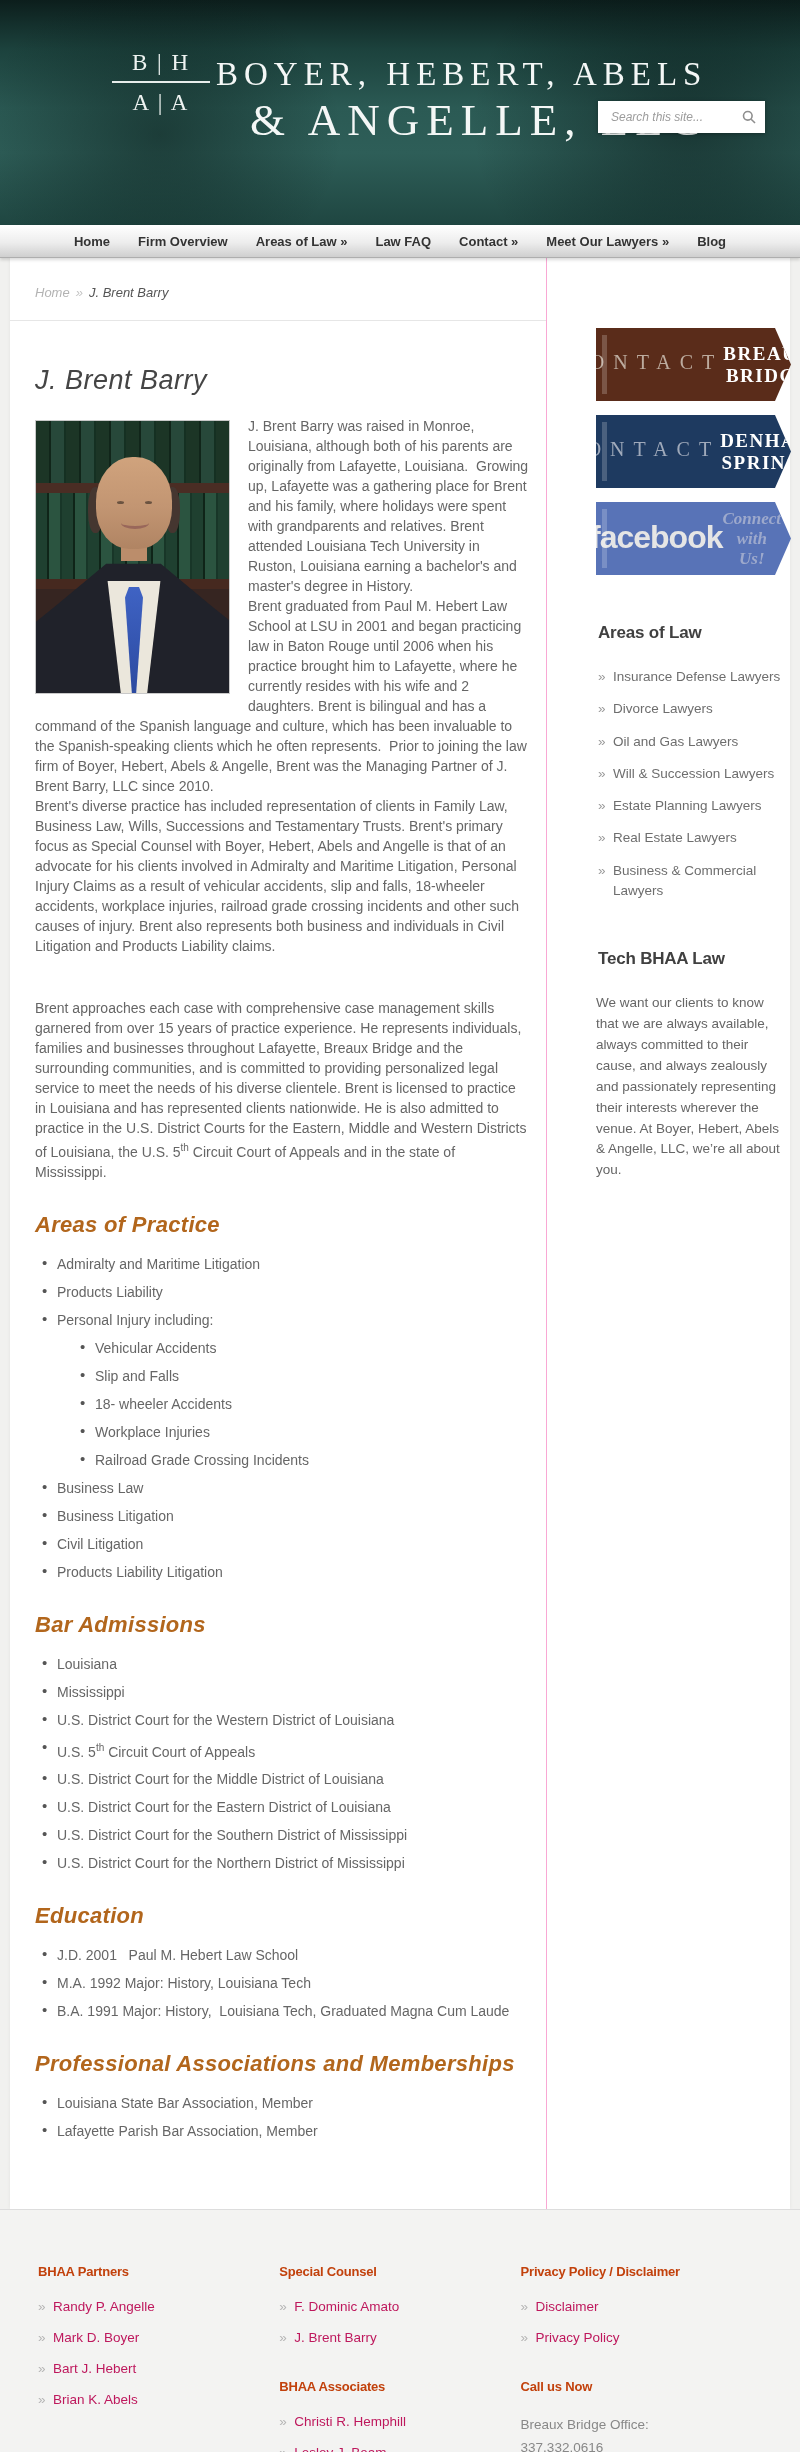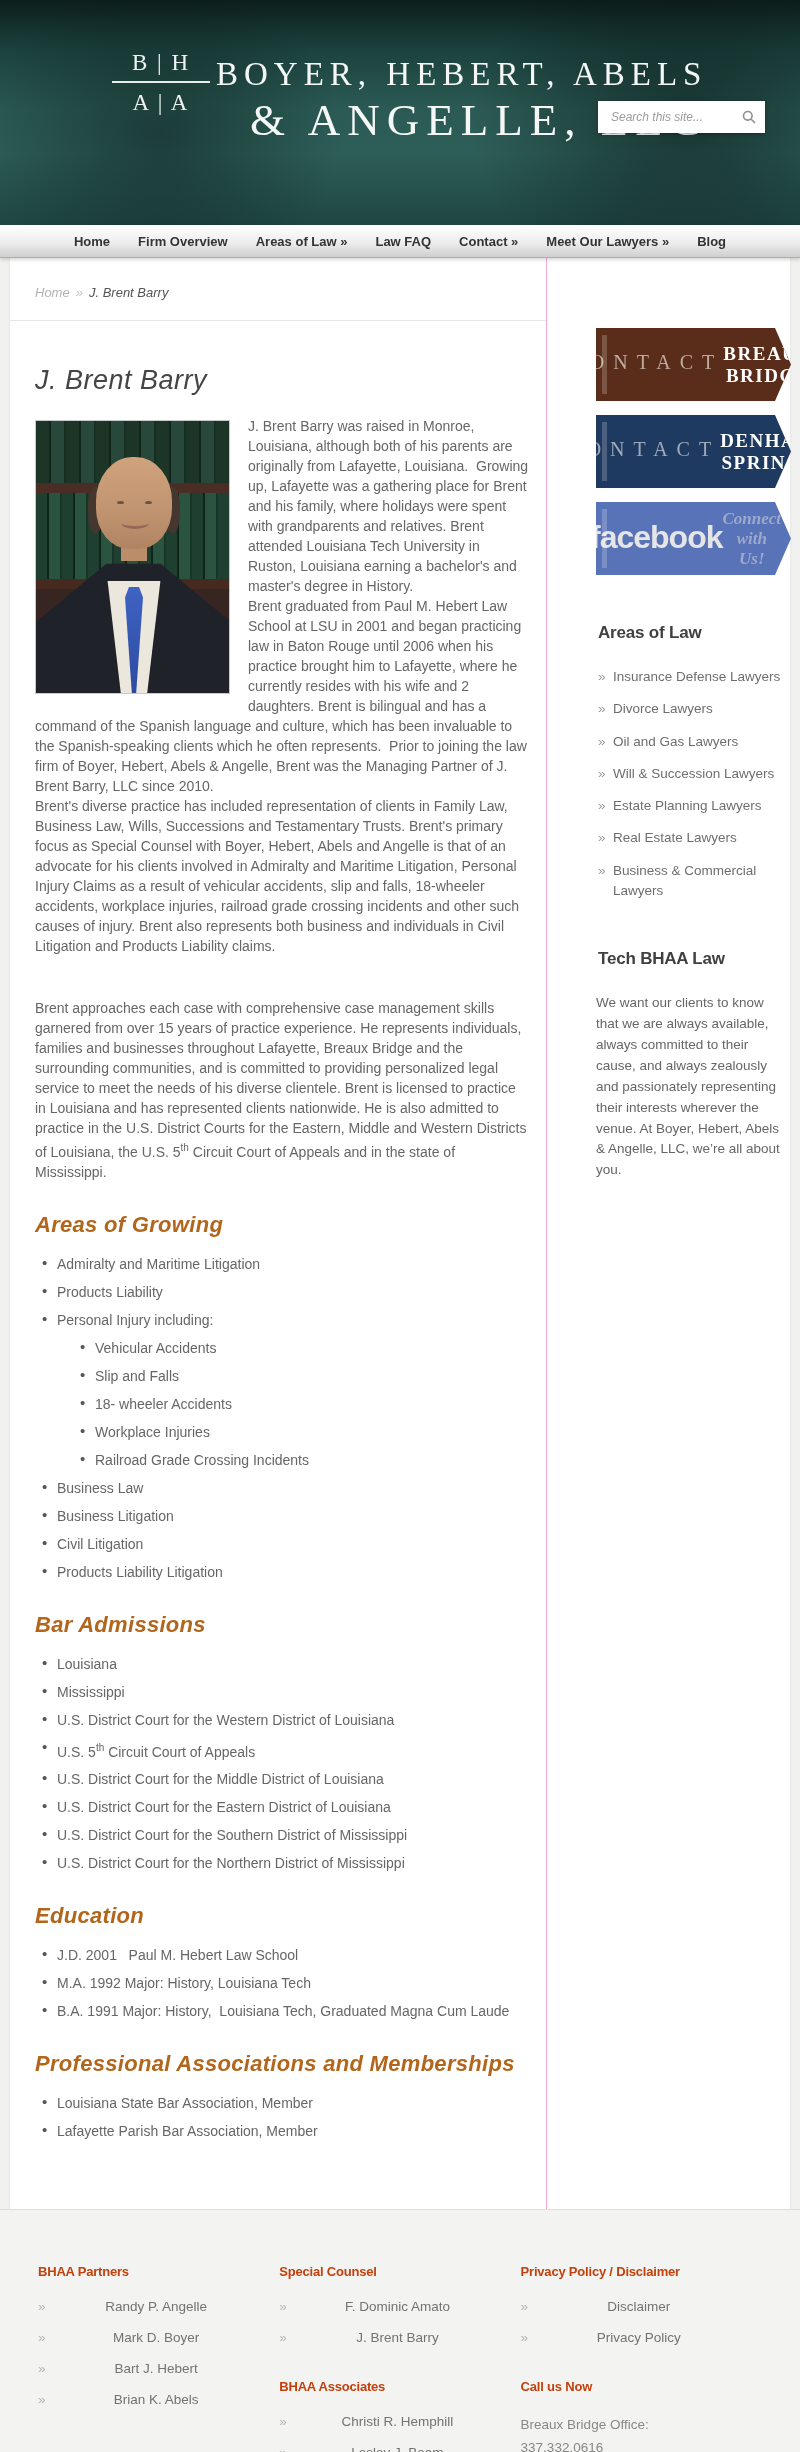--- a/index.html
+++ b/index.html
@@ -162,21 +162,21 @@
   .side-list a{ color:#6e6e6e; }
   .side-p{ font-size:13.5px; color:#666; line-height:1.55; margin:0; padding-right:4px; }
 
   
   .site-footer{ background:#f3f3f2; border-top:1px solid #dddddd; padding:54px 0 34px; }
   .foot-cols{ display:flex; padding:0 38px; }
   .fcol{ width:33.33%; padding-right:20px; }
   .fcol h4{ font-size:13px; color:#c2410c; margin:0 0 20px; letter-spacing:-.2px; }
   .fcol h4.mt{ margin-top:34px; }
   .flist{ list-style:none; margin:0; padding:0; }
-  .flist li{ position:relative; padding-left:15px; margin-bottom:16px; font-size:13.5px; color:#737373; cursor:pointer;text-align:center; }
+  .flist li{ position:relative; padding-left:15px; margin-bottom:16px; font-size:13.5px; color:#be185d; cursor:pointer; }
   .flist li::before{ content:"\00BB"; position:absolute; left:0; color:#b5b5b5; }
   .phone{ font-size:13.5px; color:#888; line-height:1.65; margin:0 0 18px; }
   .phone span{ display:block; }
 </style>
 </head>
 <body>
 
 <header class="site-header">
   <div class="monogram">
     <span>B | H</span>
@@ -245,21 +245,21 @@
 
           <p class="biop">J. Brent Barry was raised in Monroe, Louisiana, although both of his parents are originally from Lafayette, Louisiana.&nbsp; Growing up, Lafayette was a gathering place for Brent and his family, where holidays were spent with grandparents and relatives. Brent attended Louisiana Tech University in Ruston, Louisiana earning a bachelor's and master's degree in History.</p>
 
           <p class="biop">Brent graduated from Paul M. Hebert Law School at LSU in 2001 and began practicing law in Baton Rouge until 2006 when his practice brought him to Lafayette, where he currently resides with his wife and 2 daughters. Brent is bilingual and has a command of the Spanish language and culture, which has been invaluable to the Spanish-speaking clients which he often represents.&nbsp; Prior to joining the law firm of Boyer, Hebert, Abels &amp; Angelle, Brent was the Managing Partner of J. Brent Barry, LLC since 2010.</p>
 
           <p class="biop">Brent's diverse practice has included representation of clients in Family Law, Business Law, Wills, Successions and Testamentary Trusts. Brent's primary focus as Special Counsel with Boyer, Hebert, Abels and Angelle is that of an advocate for his clients involved in Admiralty and Maritime Litigation, Personal Injury Claims as a result of vehicular accidents, slip and falls, 18-wheeler accidents, workplace injuries, railroad grade crossing incidents and other such causes of injury. Brent also represents both business and individuals in Civil Litigation and Products Liability claims.</p>
         </div>
 
       <p class="biop gap"><span>Brent approaches each case with comprehensive case management skills garnered from over 15 years of practice experience. He represents individuals, families and businesses throughout Lafayette, Breaux Bridge and the surrounding communities, and is committed to providing personalized legal service to meet the needs of his diverse clientele. Brent is licensed to practice in Louisiana and has represented clients nationwide. He is also admitted to practice in the U.S. District Courts for the Eastern, Middle and Western Districts of Louisiana, the U.S. 5</span><sup>th</sup><span> Circuit Court of Appeals and in the state of Mississippi.</span></p>
 
-      <h2 class="sec-h">Areas of Growing</h2>
+      <h2 class="sec-h">Areas of Practice</h2>
       <ul class="plist">
 
       <li>Admiralty and Maritime Litigation</li>
           <li>Products Liability</li>
           <li>Personal Injury including:</li>
         </ul>
       <ul class="plist sub">
 
       <li>Vehicular Accidents</li>
           <li>Slip and Falls</li>

